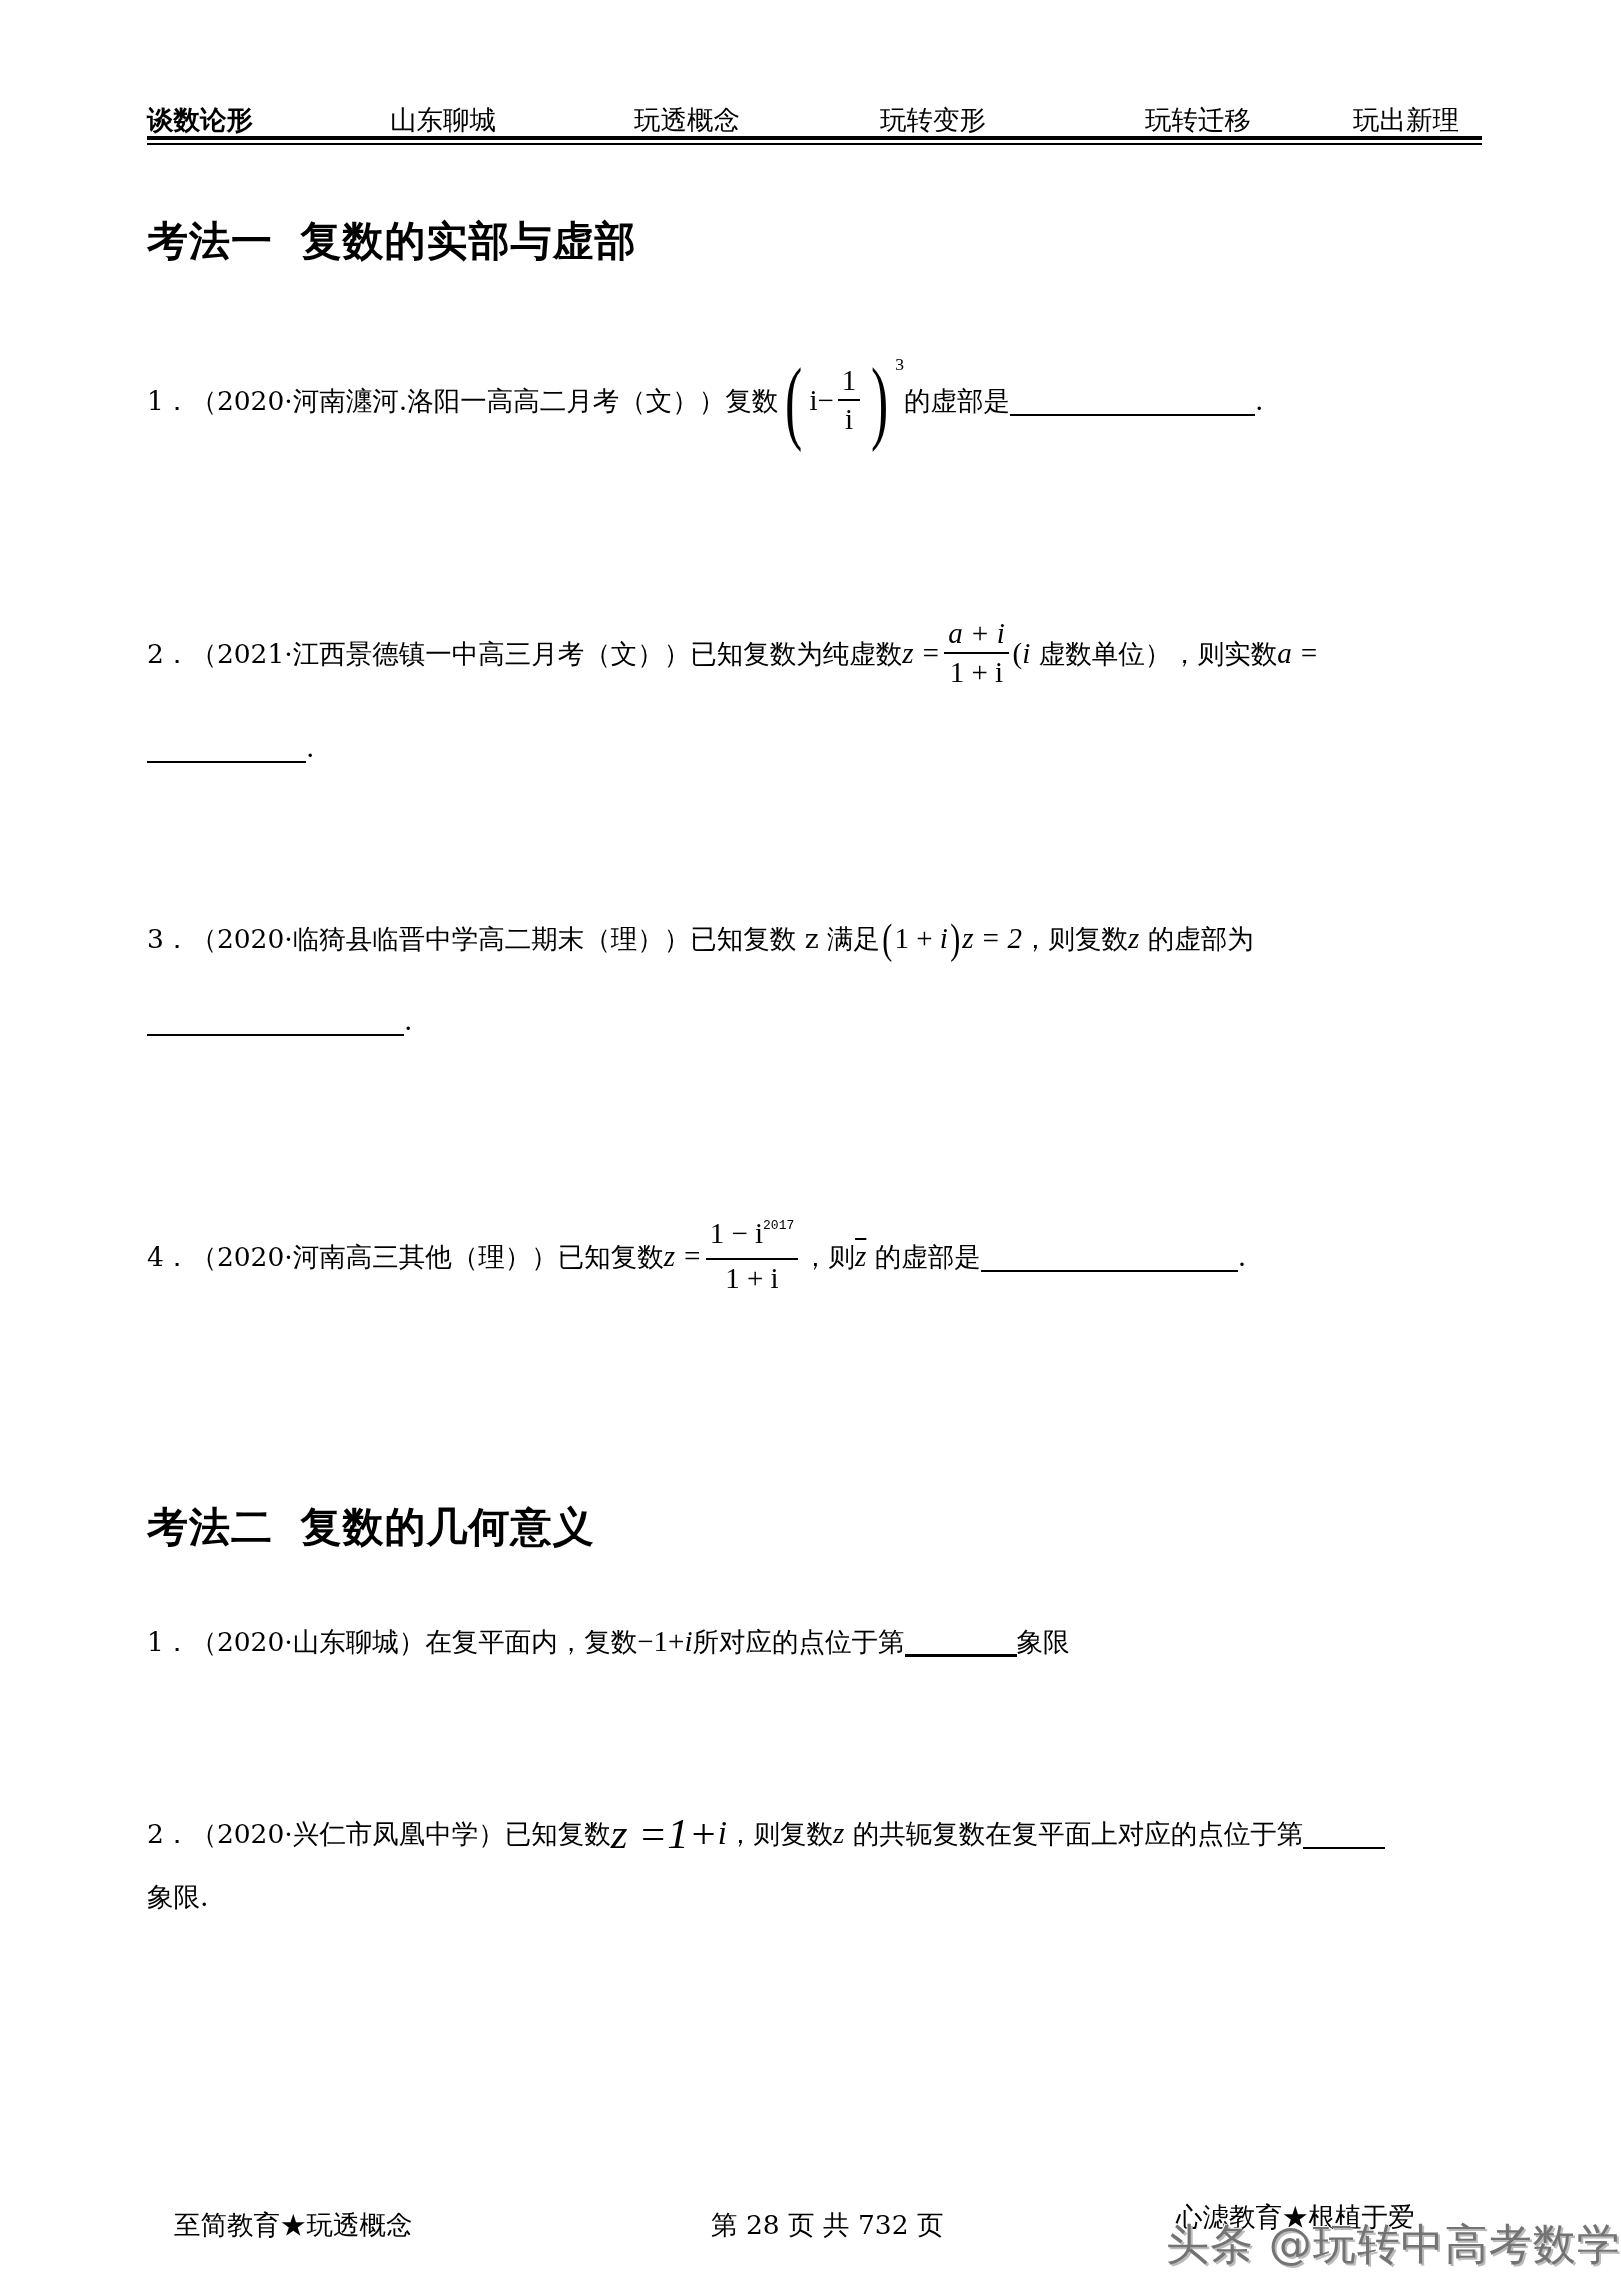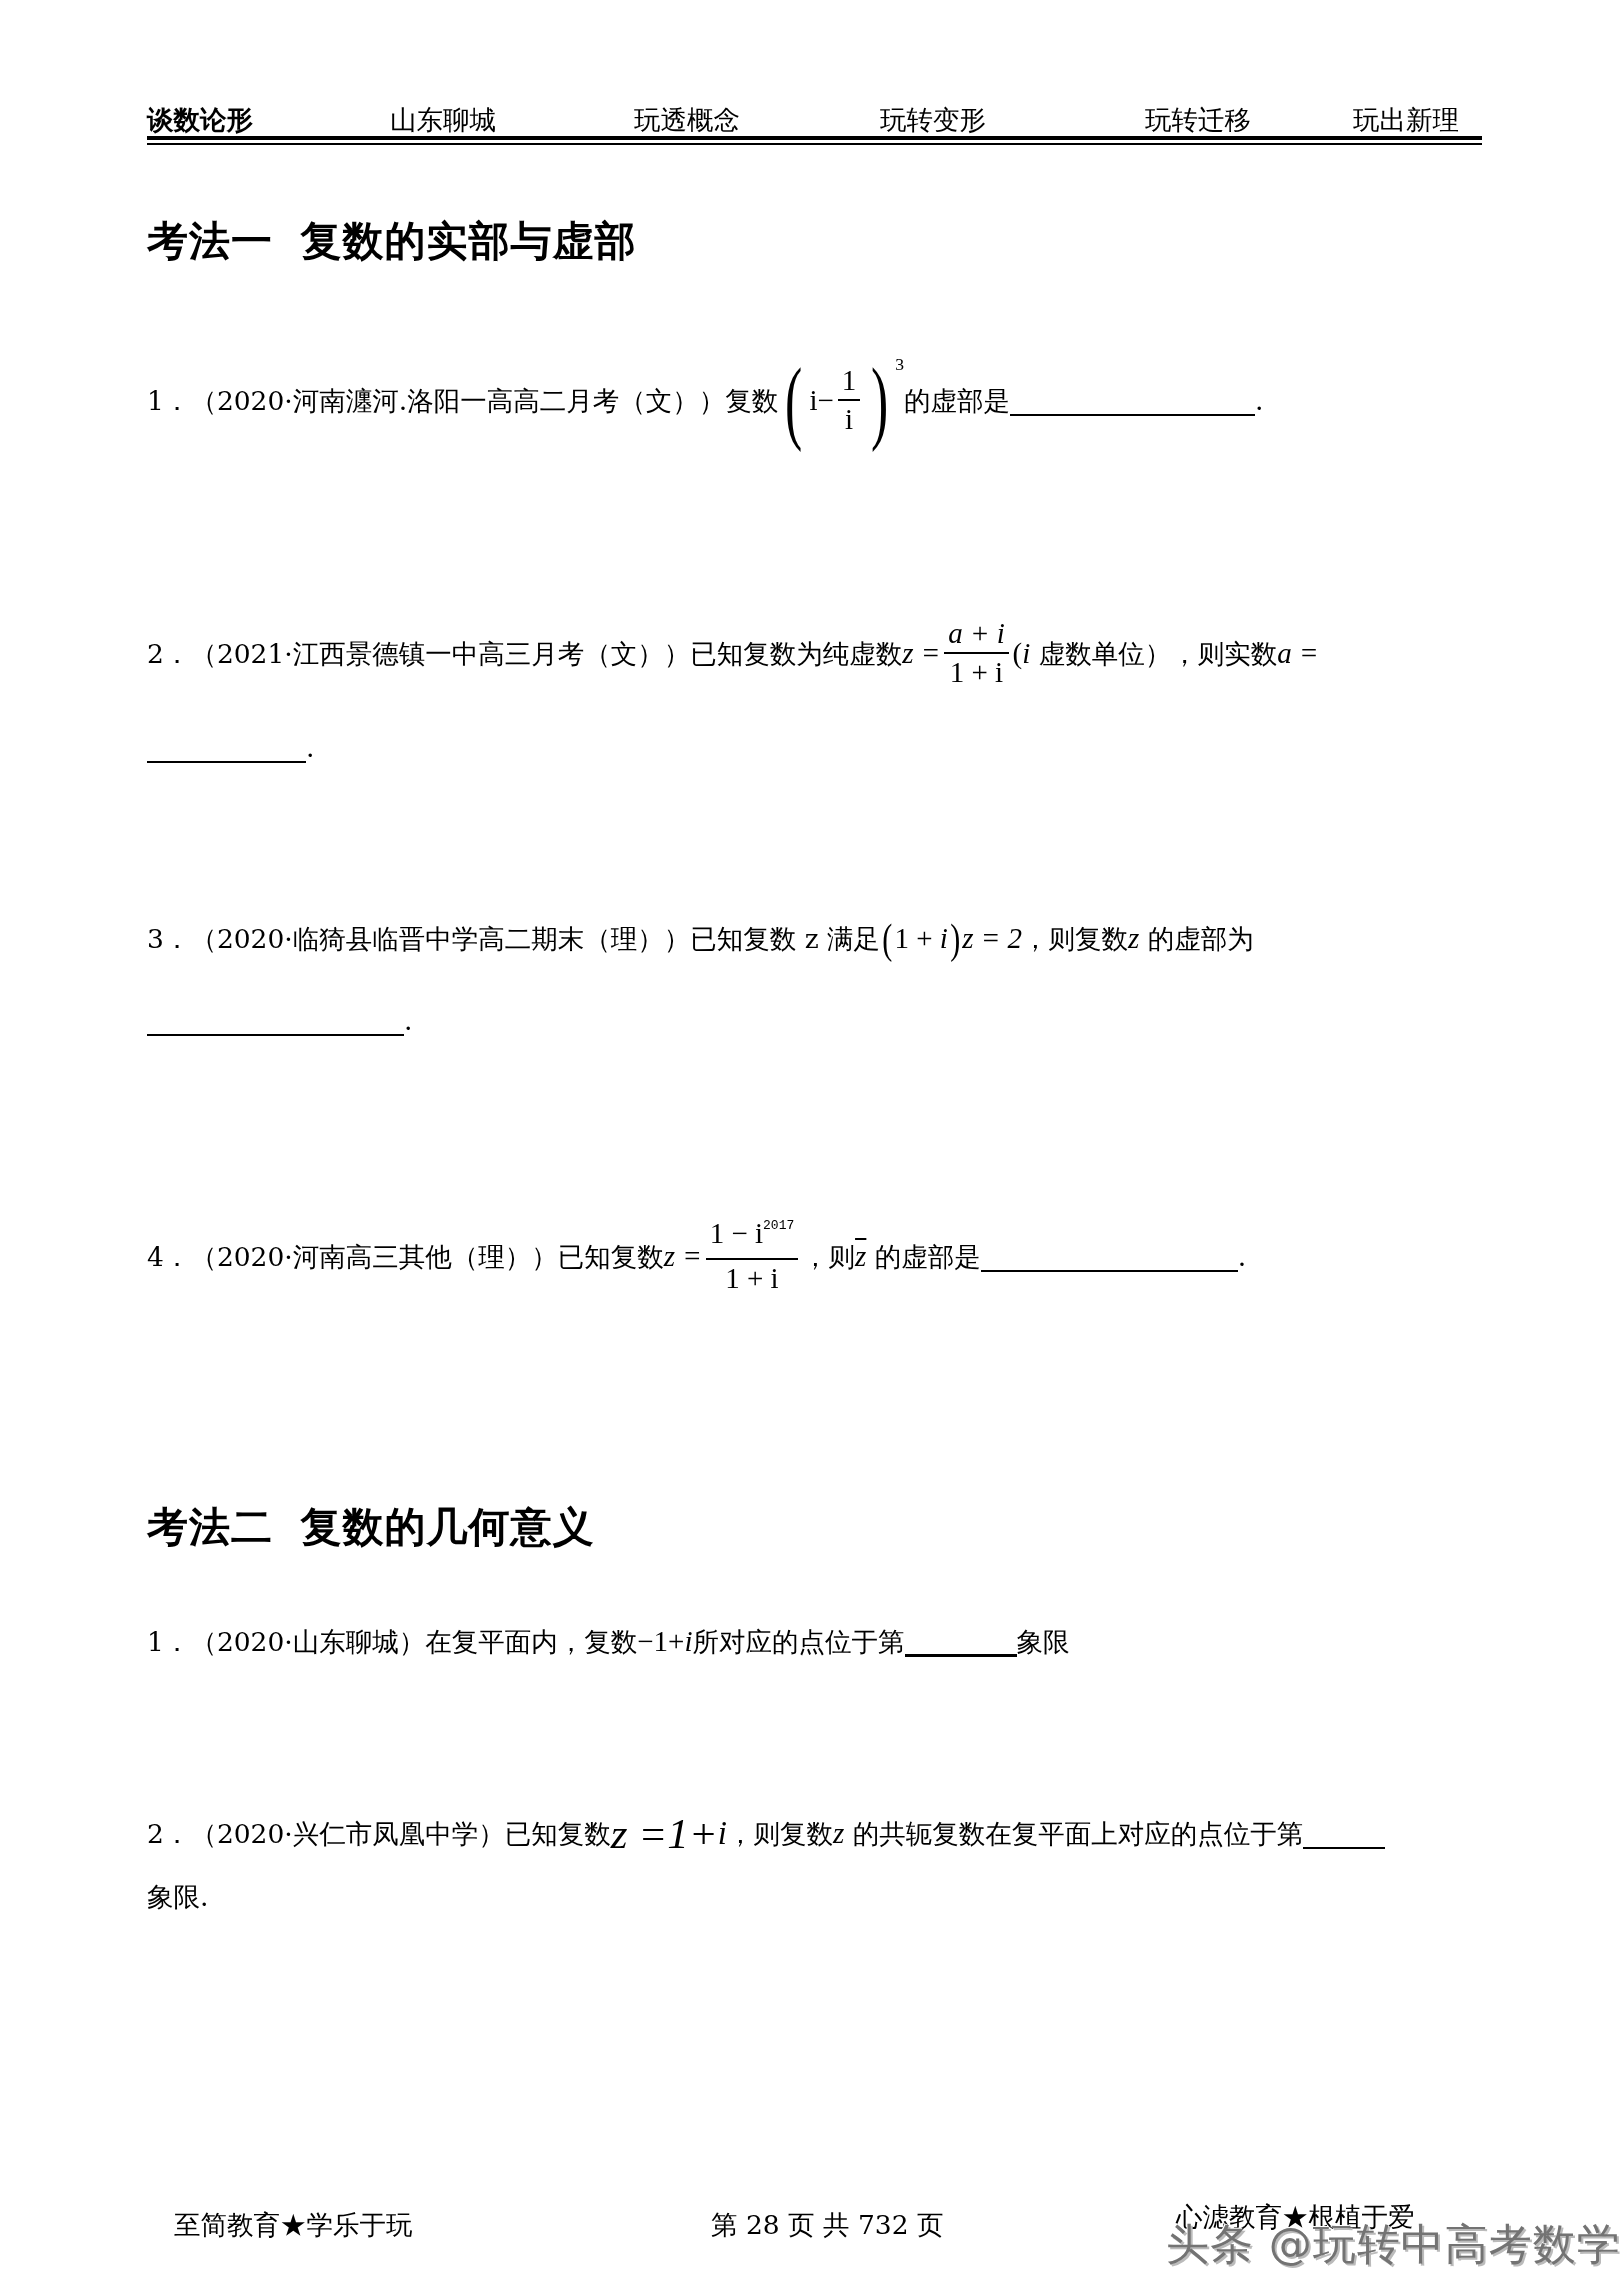--- a/index.html
+++ b/index.html
@@ -199,18 +199,18 @@
   <span class="t">1．</span><span class="t">（2020·山东聊城）</span><span class="t">在复平面内，复数</span><span class="math">−1+</span><span class="math it">i</span><span class="t">所对应的点位于第</span><span class="blank bold" style="width:112px;"></span><span class="t">象限</span>
 </div>
 
 <div class="q" style="top:1811px;">
   <span class="t">2．</span><span class="t">（2020·兴仁市凤凰中学）</span><span class="t">已知复数</span><span class="math it" style="font-size:43px;">z =1+</span><span class="math it" style="font-size:33px;">i</span><span class="t">，则复数</span><span class="math it">z</span><span class="t"> 的共轭复数在复平面上对应的点位于第</span><span class="blank" style="width:82px;"></span>
 </div>
 <div class="q" style="top:1874px;">
   <span class="t">象限.</span>
 </div>
 
-<div class="footer" style="left:174px;">至简教育★学乐于玩</div>
+<div class="footer" style="left:174px;">至简教育★玩透概念</div>
 <div class="footer" style="left:711px;">第 28 页 共 732 页</div>
 <div class="footer" style="left:1128px; top:2199px;margin-left:48px;">心滤教育★根植于爱</div>
 
 <div class="watermark">头条 @玩转中高考数学</div>
 
 
 </body></html>

